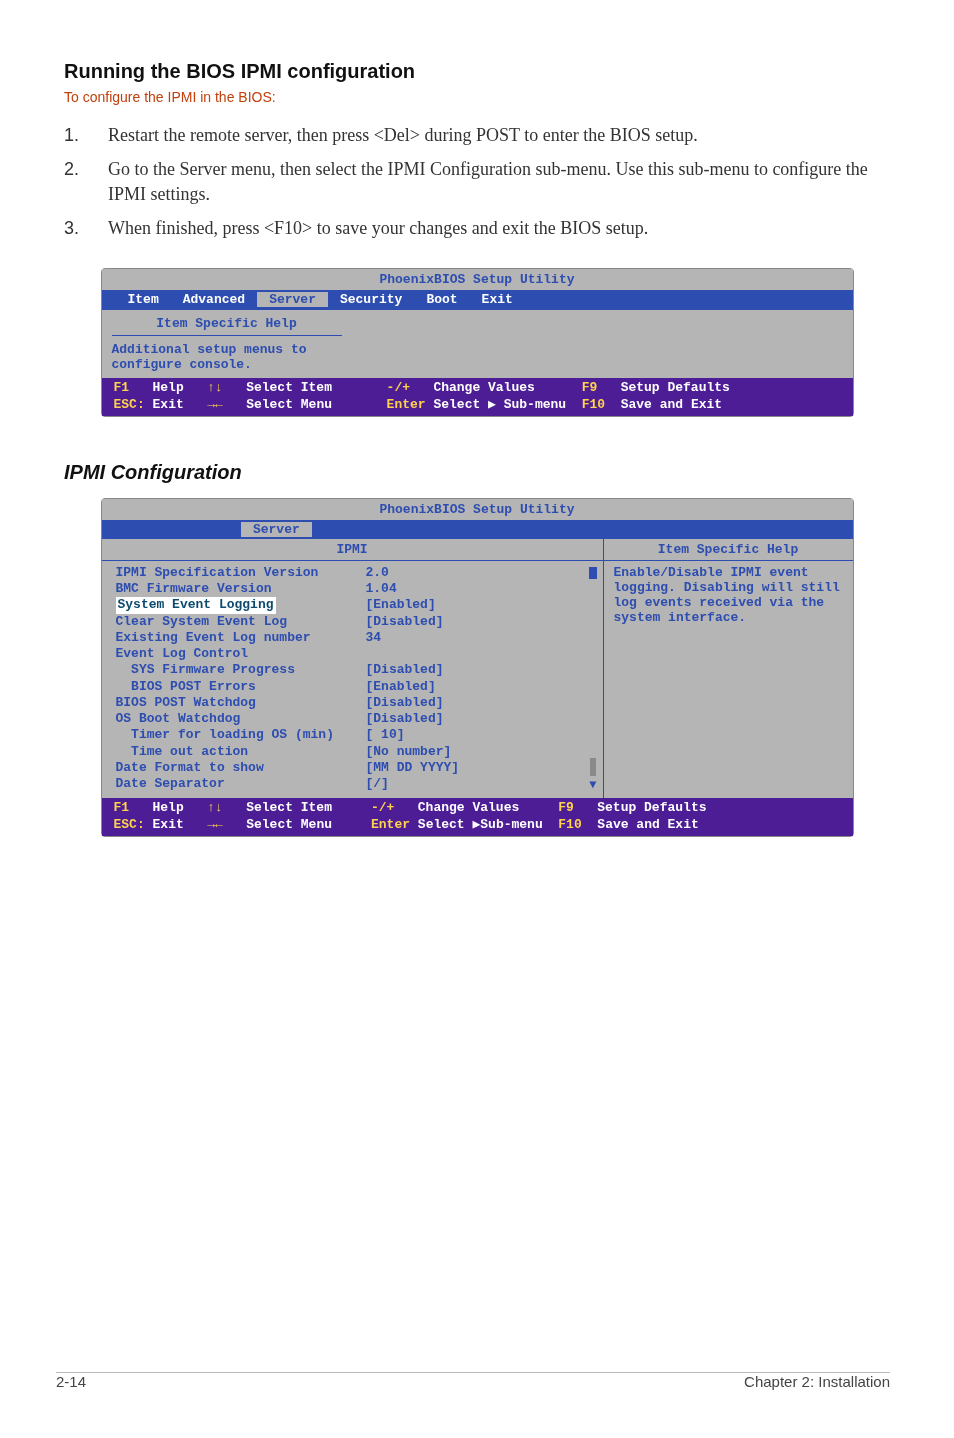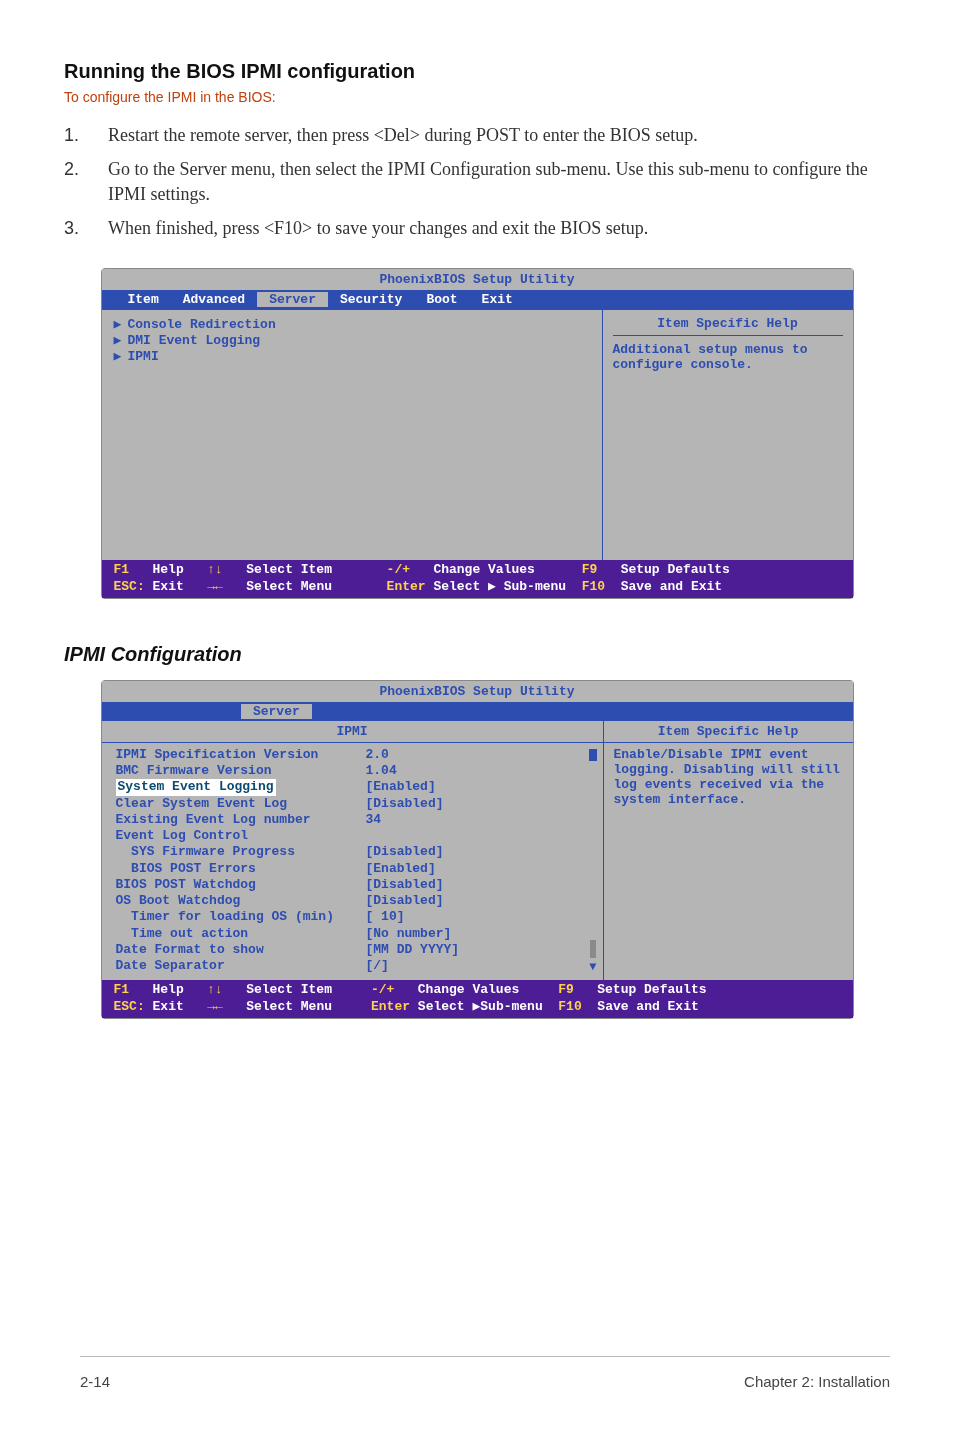--- a/index.html
+++ b/index.html
@@ -145,24 +145,24 @@
   }
   .bios2 .line { white-space: pre; line-height:1.25; }
   .bios2 .hlrow { background:#fff; color:#0c4a6e; padding:0 2px; display:inline-block; }
   .bios2 .scr-top { top:6px; height:12px; background:#2d4db0; width:8px; position:absolute; right:6px;}
   .bios2 .scr-bot { bottom:6px; position:absolute; right:6px; color:#2d4db0; font-size:12px;}
   .bios2 .scr-bar { position:absolute; right:7px; bottom:22px; width:6px; height:18px; background:#8a8a8a; }
 
   
   .page-footer {
     position: absolute;
-    left: 80px; right: 64px;
+    left: 56px; right: 64px;
     bottom: 48px;
     border-top: 1px solid #bbb;
-    padding-top: 16px;
+    padding-top: 0;
     font-size: 15px;
     color: #444;
     display: flex;
     justify-content: space-between;
   }
 </style>
 </head>
 <body>
 
 <h2 class="section">Running the BIOS IPMI configuration</h2>
@@ -187,25 +187,20 @@
   <div class="bios-titlebar">PhoenixBIOS Setup Utility</div>
   <div class="bios-tabs">
     <span class="bios-tab">Item</span>
     <span class="bios-tab">Advanced</span>
     <span class="bios-tab active">Server</span>
     <span class="bios-tab">Security</span>
     <span class="bios-tab">Boot</span>
     <span class="bios-tab">Exit</span>
   </div>
   <div class="bios-body">
-    <div class="bios-left">
-      <div class="menu-row"><span class="arrow">▶</span><span>Console Redirection</span></div>
-      <div class="menu-row"><span class="arrow">▶</span><span>DMI Event Logging</span></div>
-      <div class="menu-row"><span class="arrow">▶</span><span>IPMI</span></div>
-    </div>
     <div class="bios-right">
       <div class="help-title">Item Specific Help</div>
       <div>Additional setup menus to configure console.</div>
     </div>
   </div>
   <div class="bios-footer"><span class="yel">F1</span>   <span>Help</span>   <span class="yel">↑↓</span>   <span>Select Item</span>       <span class="yel">-/+</span>   <span>Change Values</span>      <span class="yel">F9</span>   <span>Setup Defaults</span>
 <span class="yel">ESC:</span> <span>Exit</span>   <span class="yel">→←</span>   <span>Select Menu</span>       <span class="yel">Enter</span> <span>Select ▶ Sub-menu</span>  <span class="yel">F10</span>  <span>Save and Exit</span></div>
 </div>
 
 <h2 class="italic-section">IPMI Configuration</h2>

